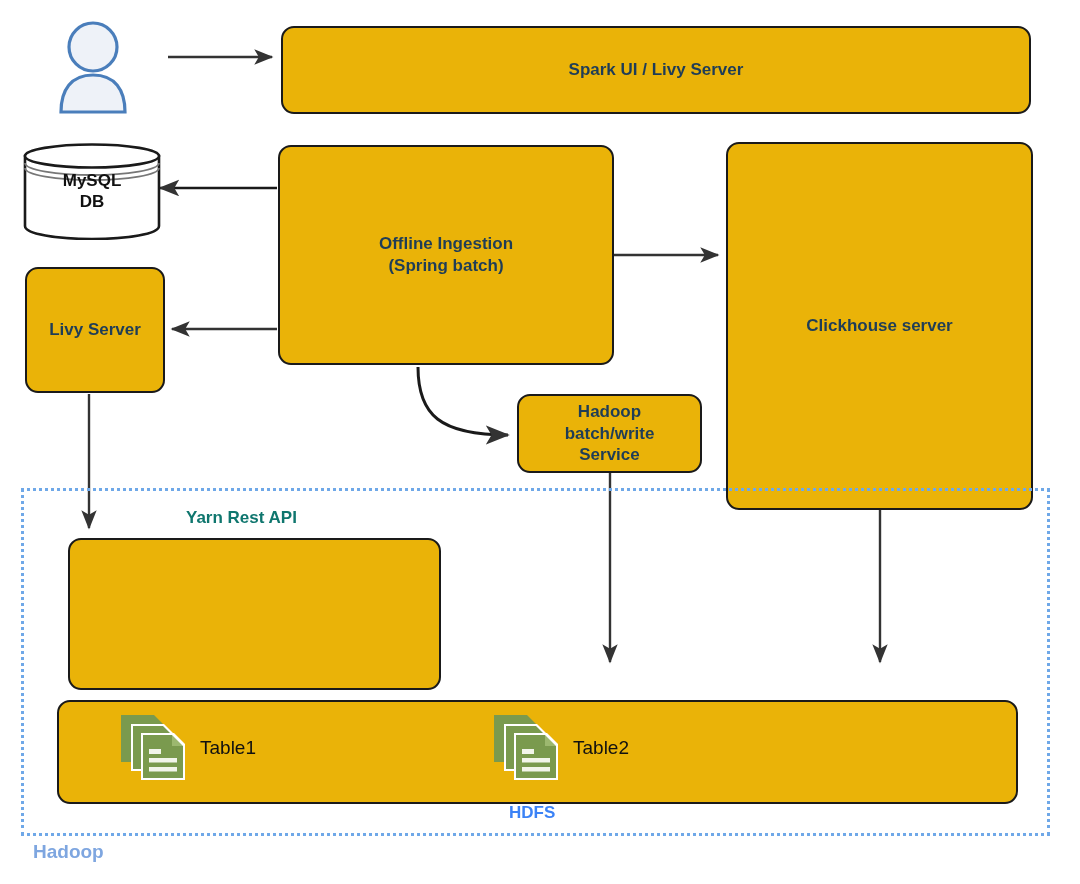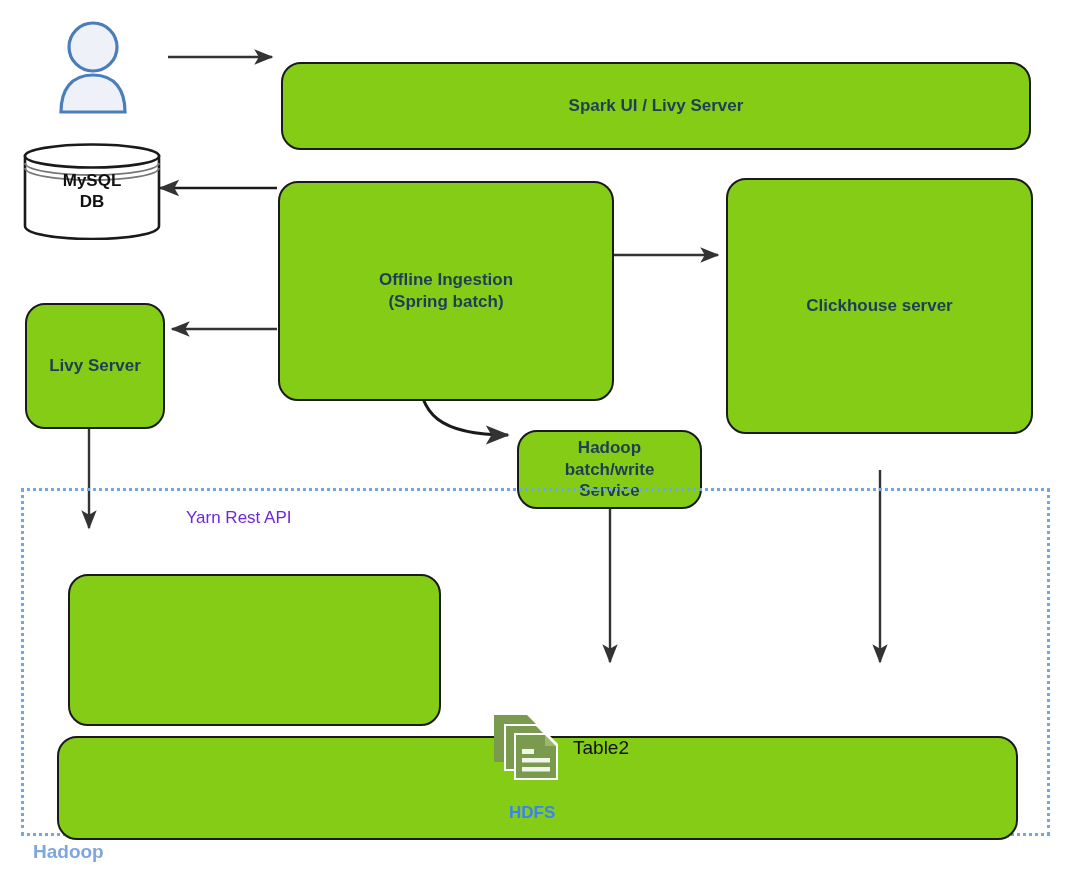--- a/index.html
+++ b/index.html
@@ -31,28 +31,27 @@
     align-items: center;
     justify-content: center;
     text-align: center;
     color: #1F3D57;
     font-weight: bold;
     line-height: 1.28;
     pointer-events: auto;
   }
   .rbox {
     border: 2.5px solid #1a1a1a;
-    border-radius: 20px;
-    background: #84cc16;
-    margin-top: 36px;
+    border-radius: 13px;
+    background: #eab308;
   }
   .floating-label {
     position: absolute;
-    color: #6d28d9;
-    font-weight: normal;
+    color: #0f766e;
+    font-weight: bold;
     white-space: nowrap;
   }
   .hadoop-zone {
     position: absolute;
     box-sizing: border-box;
     border: 3px dotted #6FA8E8;
     background: transparent;
   }
   .hadoop-caption {
     position: absolute;
@@ -150,21 +149,21 @@
 
   <div class="node rbox" style="left:281px; top:26px; width:750px; height:88px; font-size:17px;">
     <span>Spark UI / Livy Server</span>
   </div>
 
   <div class="node rbox" style="left:278px; top:145px; width:336px; height:220px; font-size:17px; flex-direction:column;">
     <span>Offline Ingestion</span>
     <span>(Spring batch)</span>
   </div>
 
-  <div class="node rbox" style="left:726px; top:142px; width:307px; height:256px; font-size:17px;">
+  <div class="node rbox" style="left:726px; top:142px; width:307px; height:368px; font-size:17px;">
     <span>Clickhouse server</span>
   </div>
 
   <div class="node rbox" style="left:25px; top:267px; width:140px; height:126px; font-size:17px;justify-content:center;">
     <span>Livy Server</span>
   </div>
 
   <div class="node rbox" style="left:517px; top:394px; width:185px; height:79px; font-size:17px; flex-direction:column;">
     <span>Hadoop</span>
     <span>batch/write</span>
@@ -177,20 +176,34 @@
 
   <div class="floating-label" style="left:186px; top:508px; font-size:17px;">Yarn Rest API</div>
 
   <div class="rbox" style="position:absolute; left:68px; top:538px; width:369px; height:148px;"></div>
 
 
   <div class="rbox" style="position:absolute; left:57px; top:700px; width:957px; height:100px;"></div>
 
   <div class="hdfs-label" style="left:509px; top:803px; font-size:17px;">HDFS</div>
 
+  <div class="table-entry" style="left:118px; top:712px;">
+    <svg class="docs-icon" viewBox="0 0 68 72">
+      <path d="M3 3 L36 3 L47 14 L47 50 L3 50 Z" fill="#7A9A4E"></path>
+      <path d="M13 12 L46 12 L57 23 L57 59 L13 59 Z" fill="#ffffff"></path>
+      <path d="M15 14 L45 14 L55 24 L55 57 L15 57 Z" fill="#7A9A4E"></path>
+      <path d="M23 21 L56 21 L67 32 L67 68 L23 68 Z" fill="#ffffff"></path>
+      <path d="M25 23 L54 23 L54 34 L65 34 L65 66 L25 66 Z" fill="#7A9A4E"></path>
+      <path d="M54 23 L65 34 L54 34 Z" fill="#9CB86F"></path>
+      <rect x="31" y="37" width="12" height="5" fill="#F2F5EA"></rect>
+      <rect x="31" y="46" width="28" height="4.5" fill="#F2F5EA"></rect>
+      <rect x="31" y="55" width="28" height="4.5" fill="#F2F5EA"></rect>
+    </svg>
+    <span class="tlabel">Table1</span>
+  </div>
 
   <div class="table-entry" style="left:491px; top:712px;">
     <svg class="docs-icon" viewBox="0 0 68 72">
       <path d="M3 3 L36 3 L47 14 L47 50 L3 50 Z" fill="#7A9A4E"></path>
       <path d="M13 12 L46 12 L57 23 L57 59 L13 59 Z" fill="#ffffff"></path>
       <path d="M15 14 L45 14 L55 24 L55 57 L15 57 Z" fill="#7A9A4E"></path>
       <path d="M23 21 L56 21 L67 32 L67 68 L23 68 Z" fill="#ffffff"></path>
       <path d="M25 23 L54 23 L54 34 L65 34 L65 66 L25 66 Z" fill="#7A9A4E"></path>
       <path d="M54 23 L65 34 L54 34 Z" fill="#9CB86F"></path>
       <rect x="31" y="37" width="12" height="5" fill="#F2F5EA"></rect>

